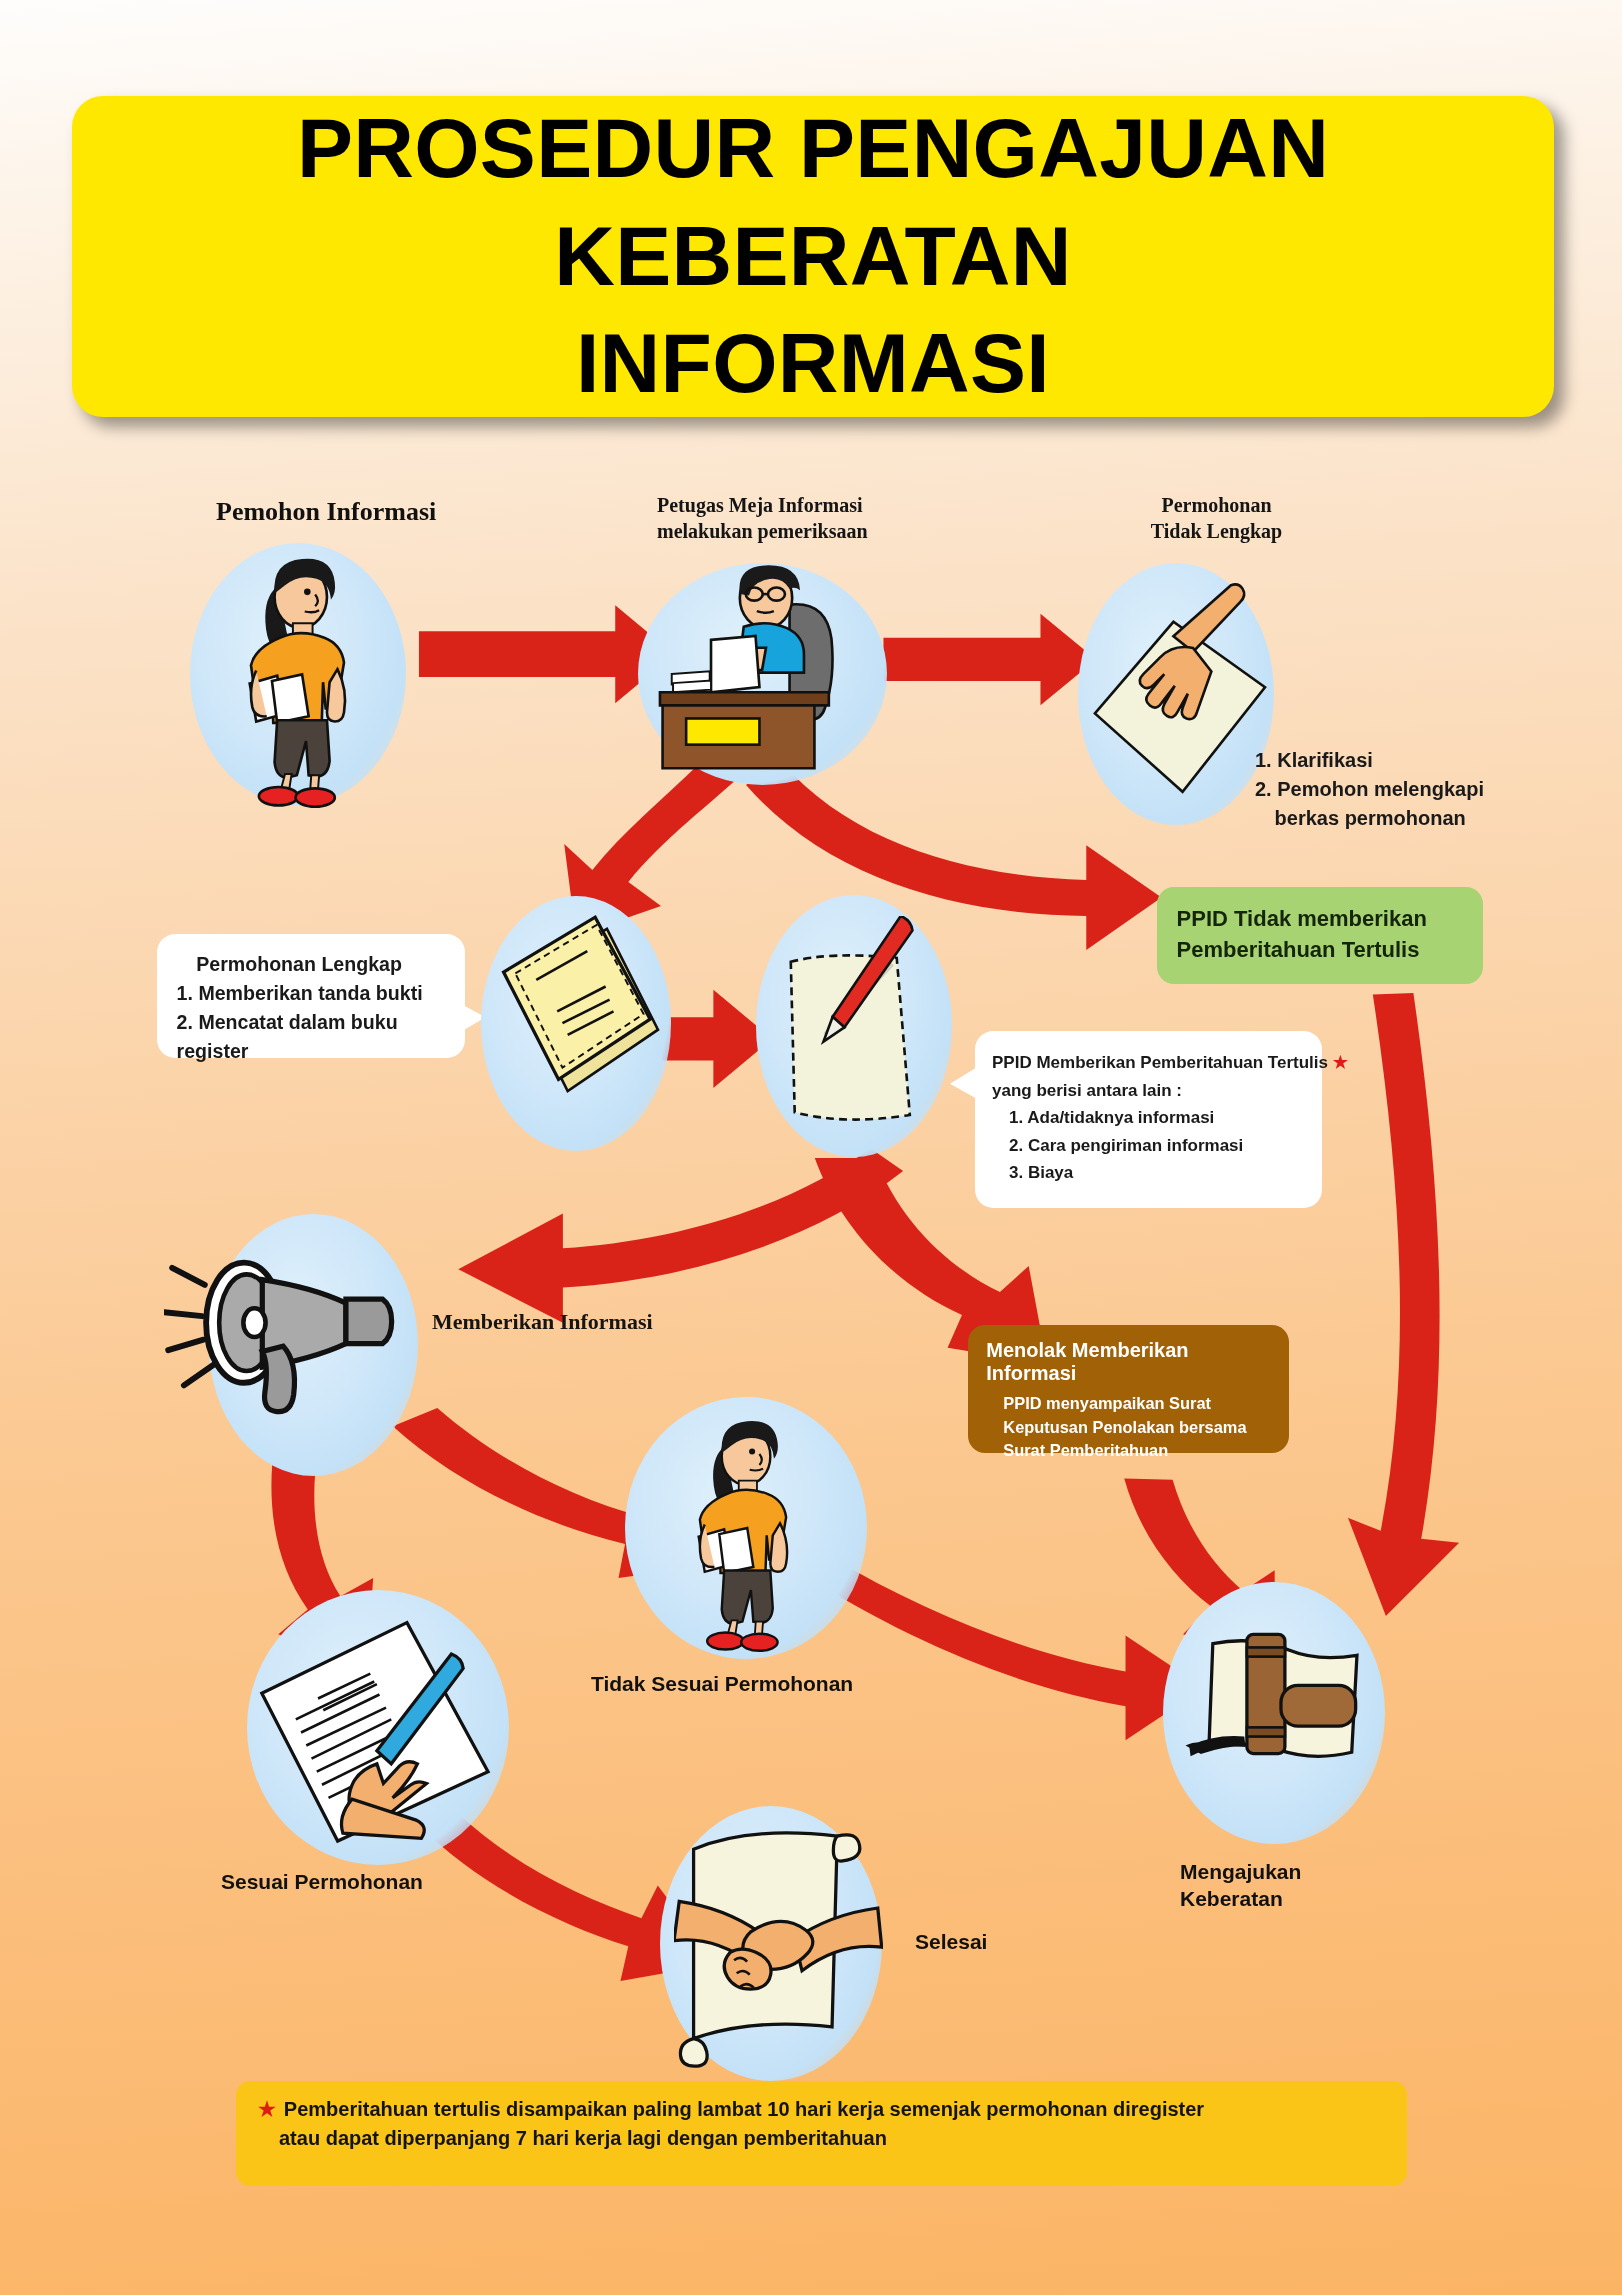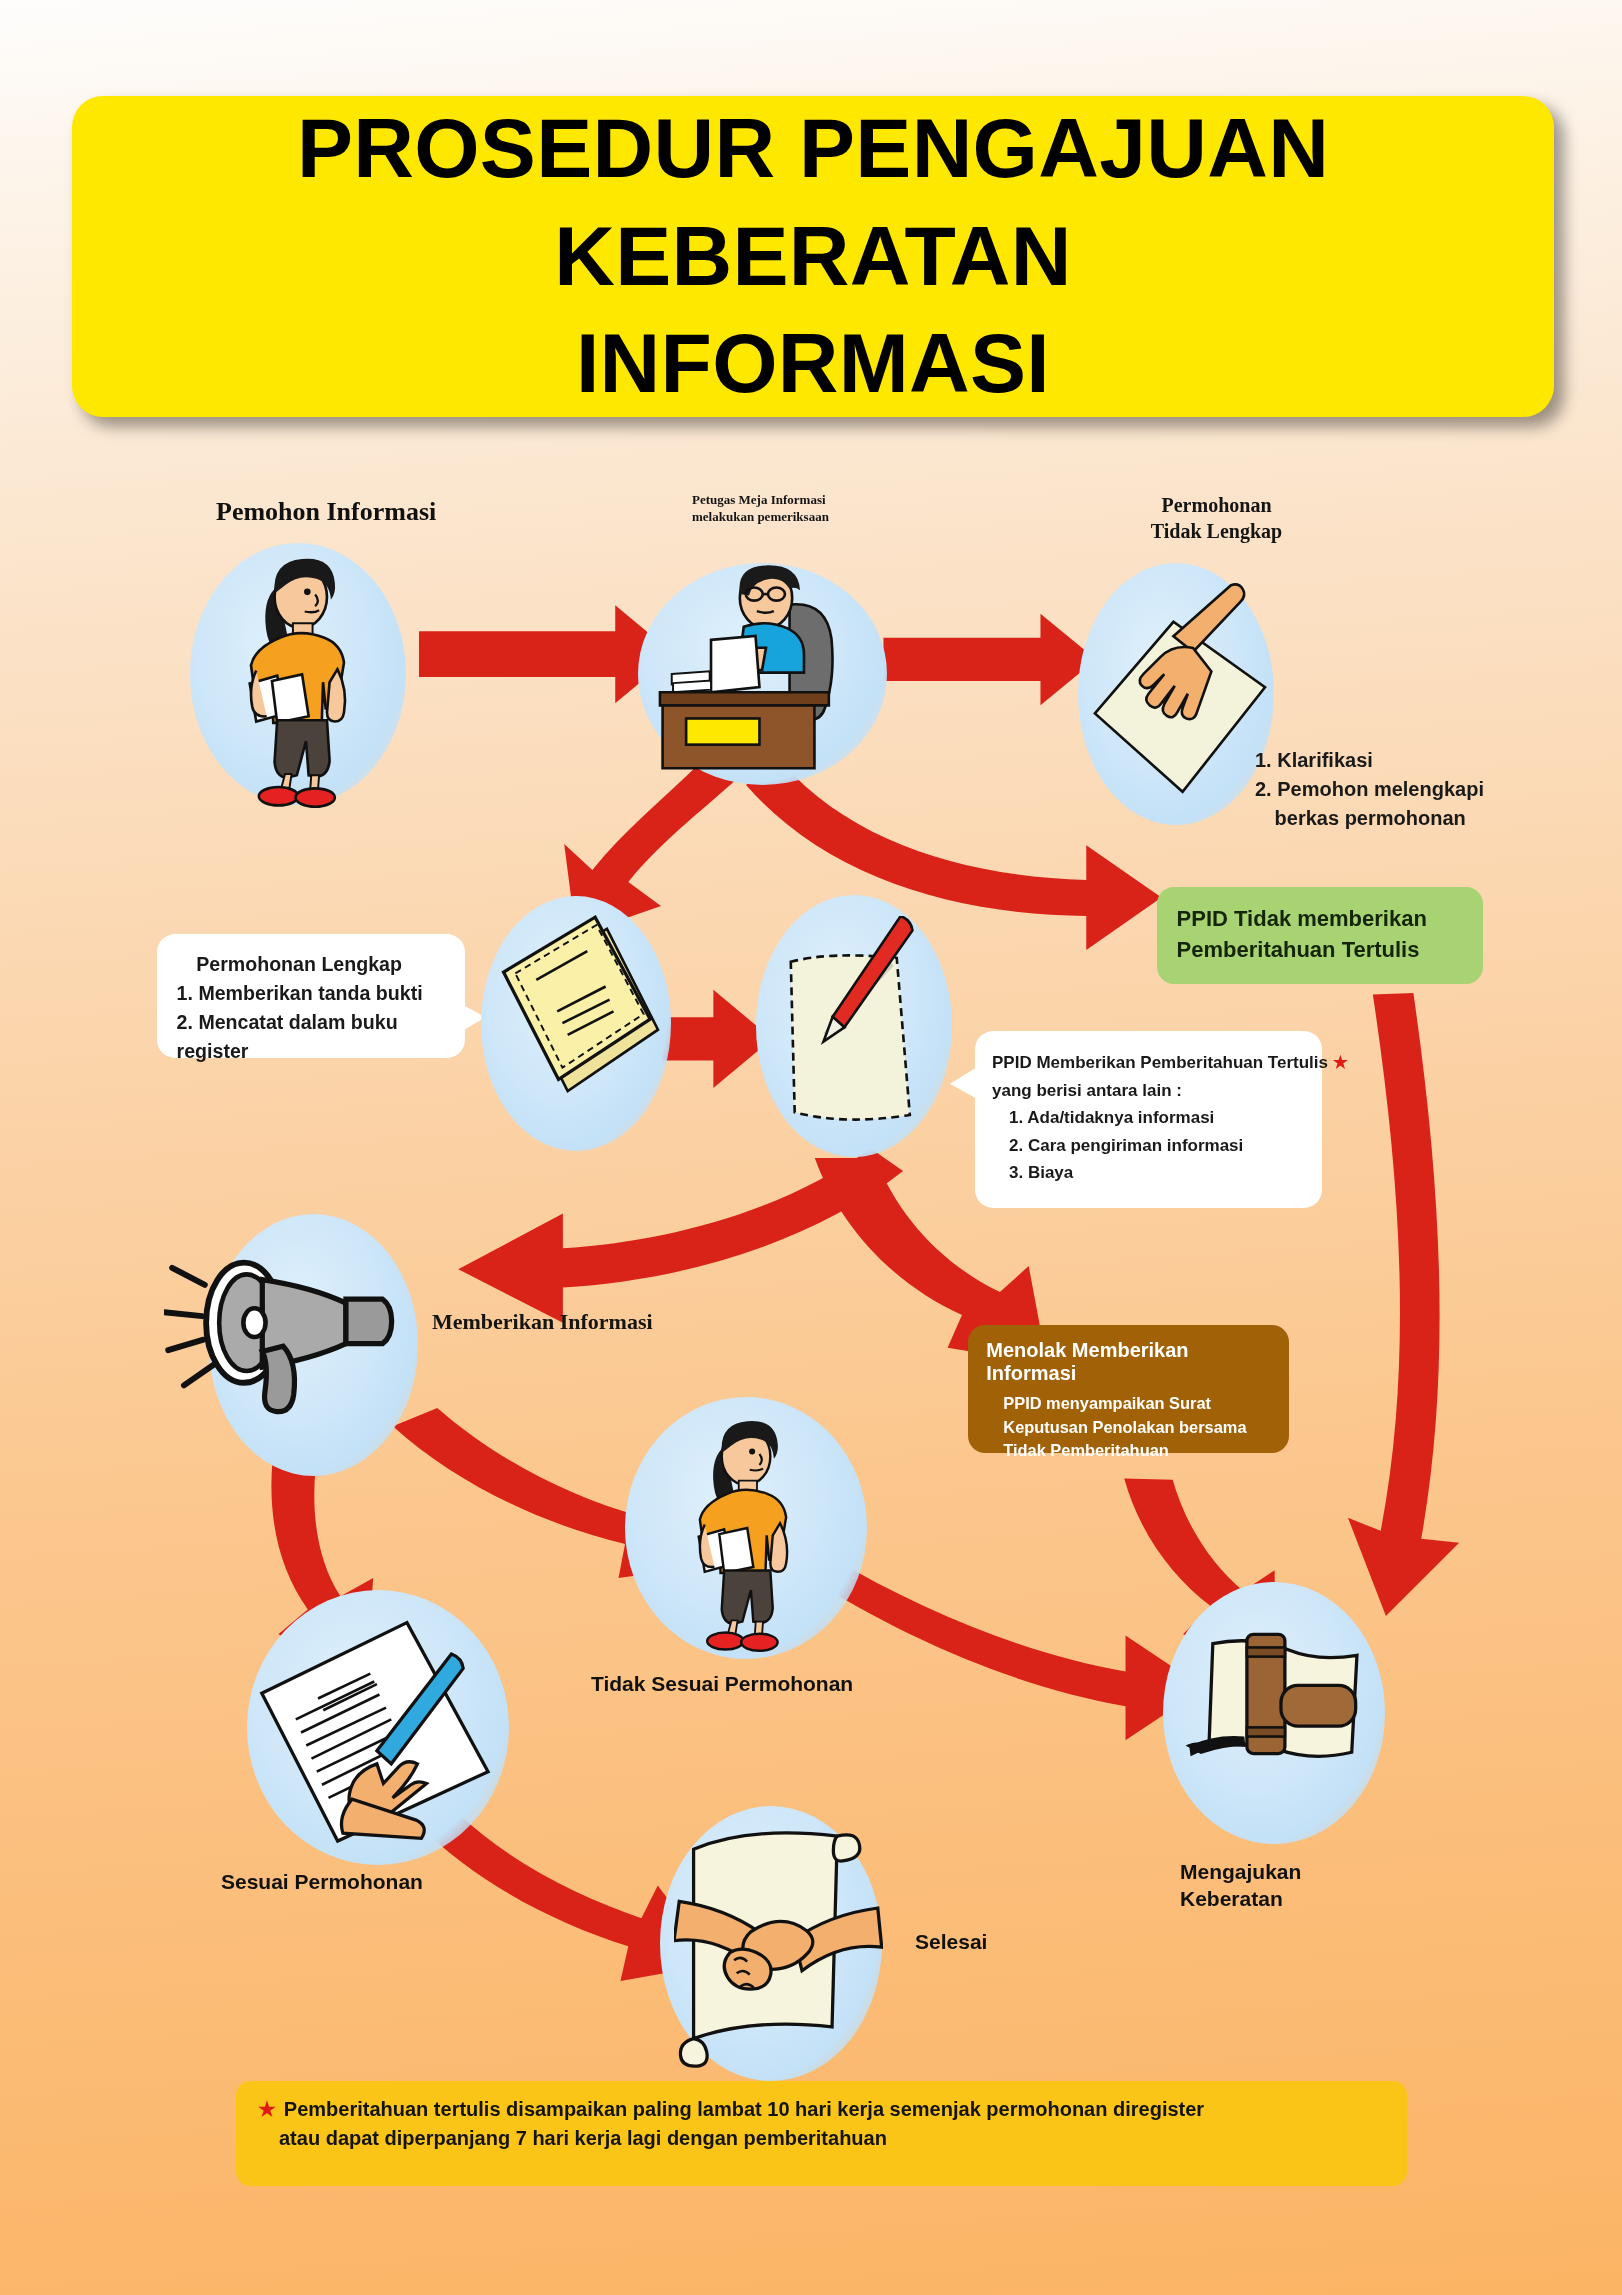--- a/index.html
+++ b/index.html
@@ -200,21 +200,21 @@
 
     <path d="M104 266 l76 0 l4 62 q-2 22 -18 24 l-14 -2 l-4 -52 l-14 52 l-16 4 q-16 -2 -18 -24 z" fill="#4B433B" stroke="#111" stroke-width="4"></path>
 
     <path d="M116 348 l10 0 l-4 26 l-14 4 z" fill="#F6C89B" stroke="#111" stroke-width="3"></path>
     <path d="M156 350 l12 0 l-2 26 l-12 2 z" fill="#F6C89B" stroke="#111" stroke-width="3"></path>
 
     <ellipse cx="106" cy="382" rx="30" ry="14" fill="#E62121" stroke="#111" stroke-width="4"></ellipse>
     <ellipse cx="162" cy="384" rx="30" ry="14" fill="#E62121" stroke="#111" stroke-width="4"></ellipse>
   </svg>
 
-  <div class="abs lbl-serif" style="left:692px;top:492px;font-size:13px;line-height:1.3;">
+  <div class="abs lbl-serif" style="left:657px;top:492px;font-size:20px;line-height:1.3;">
     <div>Petugas Meja Informasi</div>
     <div>melakukan pemeriksaan</div>
   </div>
 
   <div class="abs halo" style="left:638px;top:563px;width:249px;height:222px;"></div>
   <svg class="abs" style="left:648px;top:564px;" width="236" height="216" viewBox="0 0 360 330">
 
     <path d="M216 62 q56 -6 64 52 q6 60 -10 106 q-6 20 -28 18 l-26 -4 z" fill="#6D6D6D" stroke="#111" stroke-width="4"></path>
 
     <ellipse cx="180" cy="52" rx="40" ry="46" fill="#F6C89B" stroke="#111" stroke-width="4"></ellipse>
@@ -333,21 +333,21 @@
 
     <path d="M182 158 q22 24 16 74 q-4 28 -26 26 q-22 -2 -18 -30 q6 -42 -4 -62 z" fill="#9A9A9A" stroke="#111" stroke-width="8"></path>
   </svg>
   <div class="abs lbl-serif" style="left:432px;top:1309px;font-size:22px;">Memberikan Informasi</div>
 
   <div class="abs greenbox-dark" style="left:968px;top:1325px;width:321px;height:128px;">
     <div class="head" style="font-size:20px;margin-bottom:6.5px;">Menolak Memberikan Informasi</div>
     <div class="line" style="font-size:16.4px;line-height:1.44;padding-left:17px;">
       <div>PPID menyampaikan Surat</div>
       <div>Keputusan Penolakan bersama</div>
-      <div>Tidak Pemberitahuan</div>
+      <div>Surat Pemberitahuan</div>
     </div>
   </div>
 
   <div class="abs halo" style="left:625px;top:1397px;width:242px;height:262px;"></div>
   <svg class="abs" style="left:661px;top:1406px;" width="164" height="249" viewBox="0 0 270 400">
     <path d="M104 62 q-20 16 -18 54 q1 24 10 38 q-14 6 -14 22 q0 18 16 22 q14 4 20 -8 l6 -32 z" fill="#191919"></path>
     <ellipse cx="140" cy="78" rx="40" ry="47" fill="#F6C89B" stroke="#111" stroke-width="4"></ellipse>
     <path d="M100 72 q-4 -48 42 -52 q46 -4 50 36 q2 16 -6 26 q-2 -26 -22 -32 q-26 -8 -48 10 q-10 8 -16 12 z" fill="#191919"></path>
     <circle cx="150" cy="70" r="5" fill="#111"></circle>
     <path d="M162 74 q8 10 0 18" stroke="#111" stroke-width="3.5" fill="none"></path>

